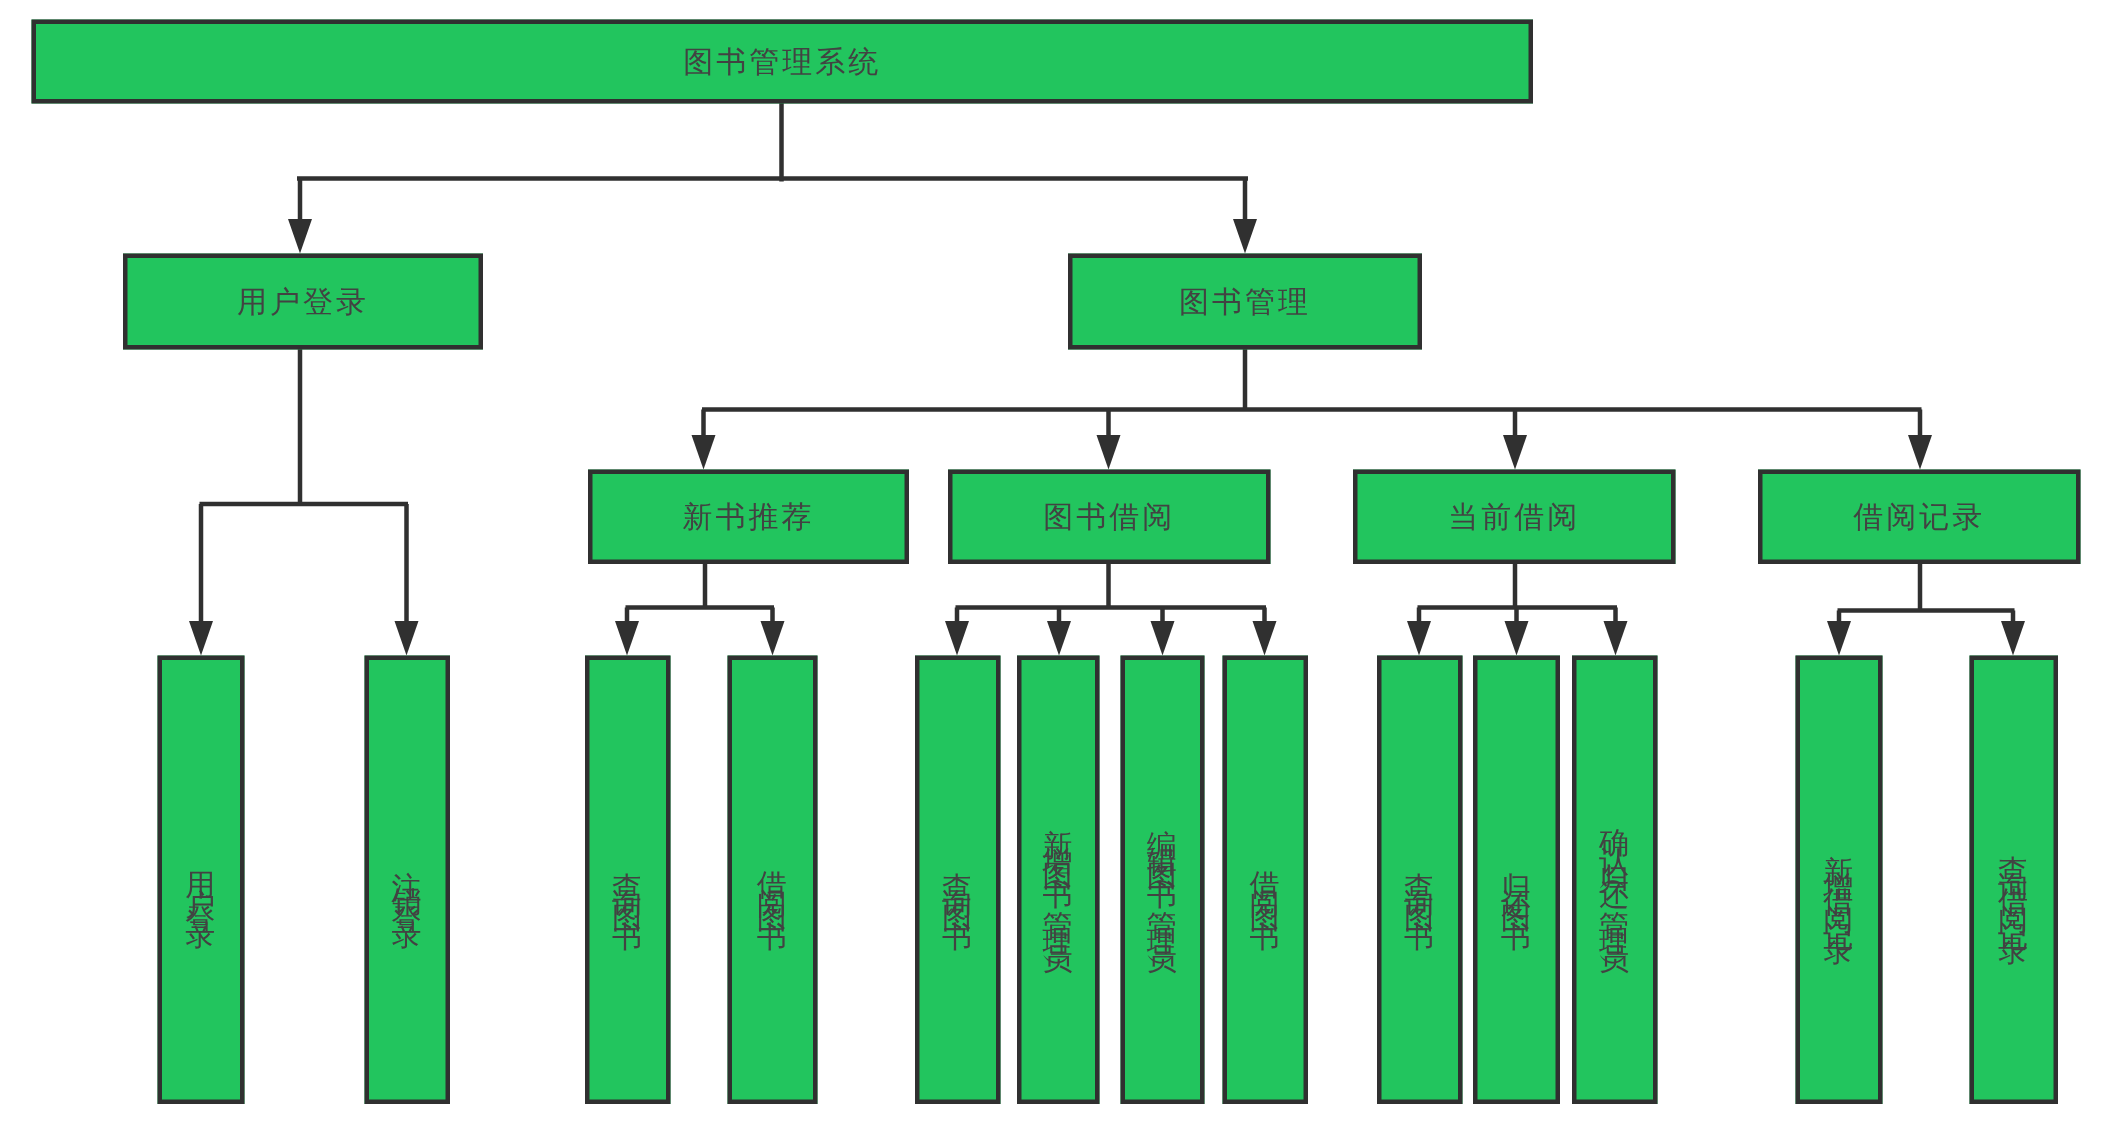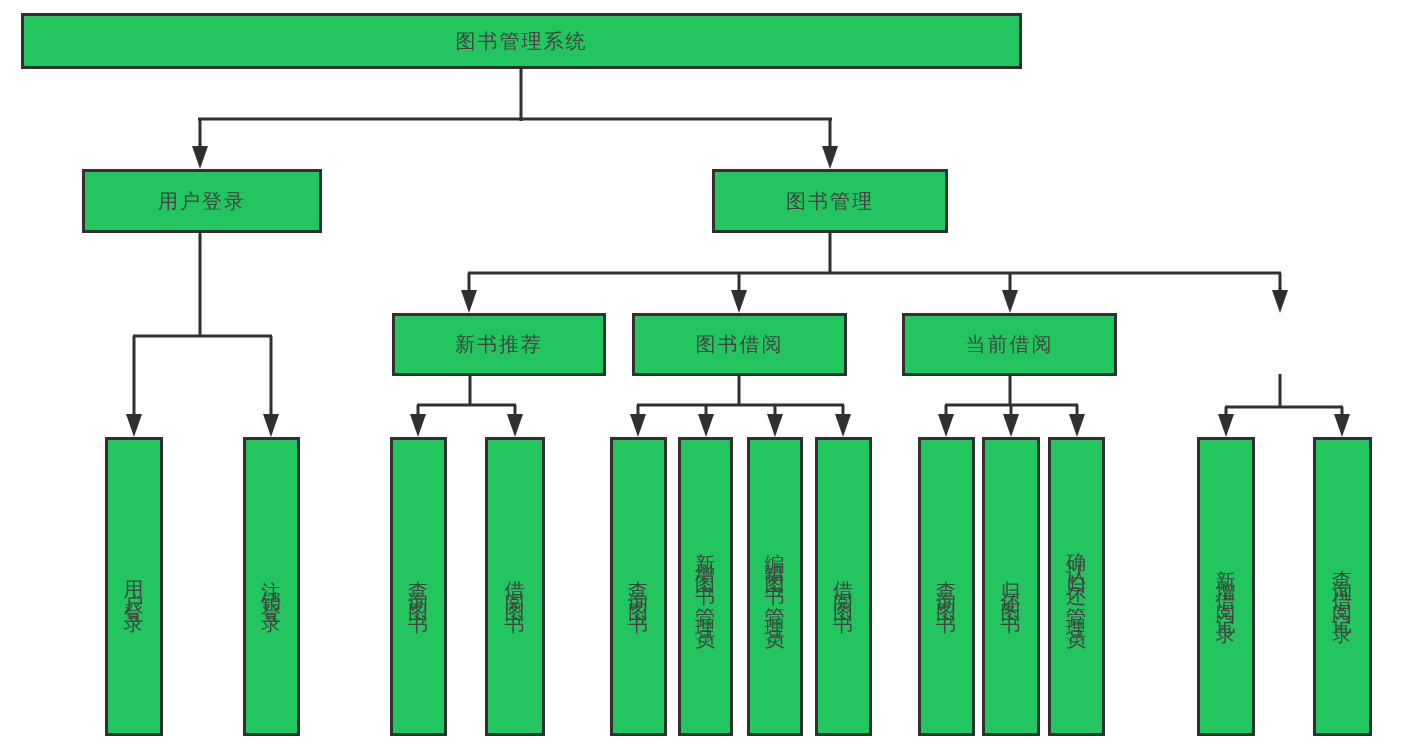--- a/index.html
+++ b/index.html
@@ -142,20 +142,23 @@
 
   <div class="node hnode" id="n-new-book-rec">
     <span>新书推荐</span>
   </div>
   <div class="node hnode" id="n-book-borrow">
     <span>图书借阅</span>
   </div>
   <div class="node hnode" id="n-current-borrow">
     <span>当前借阅</span>
   </div>
+  <div class="node hnode" id="n-borrow-records">
+    <span>借阅记录</span>
+  </div>
 
   <div class="node vnode" id="n-leaf-user-login">
     <span class="vtext">用户登录</span>
   </div>
   <div class="node vnode" id="n-leaf-logout">
     <span class="vtext">注销登录</span>
   </div>
   <div class="node vnode" id="n-rec-query">
     <span class="vtext">查询图书</span>
   </div>

